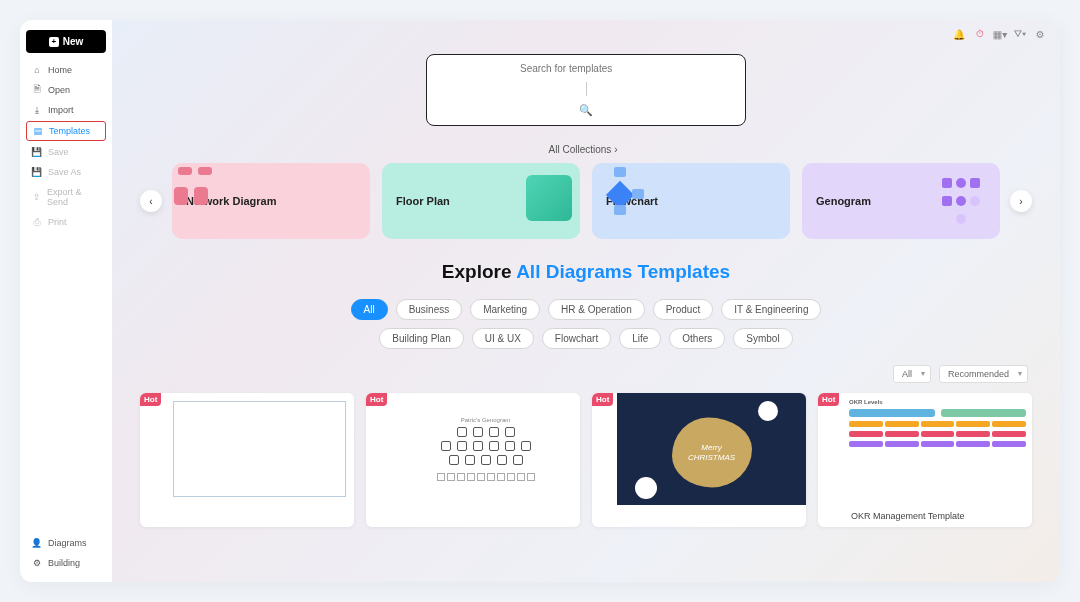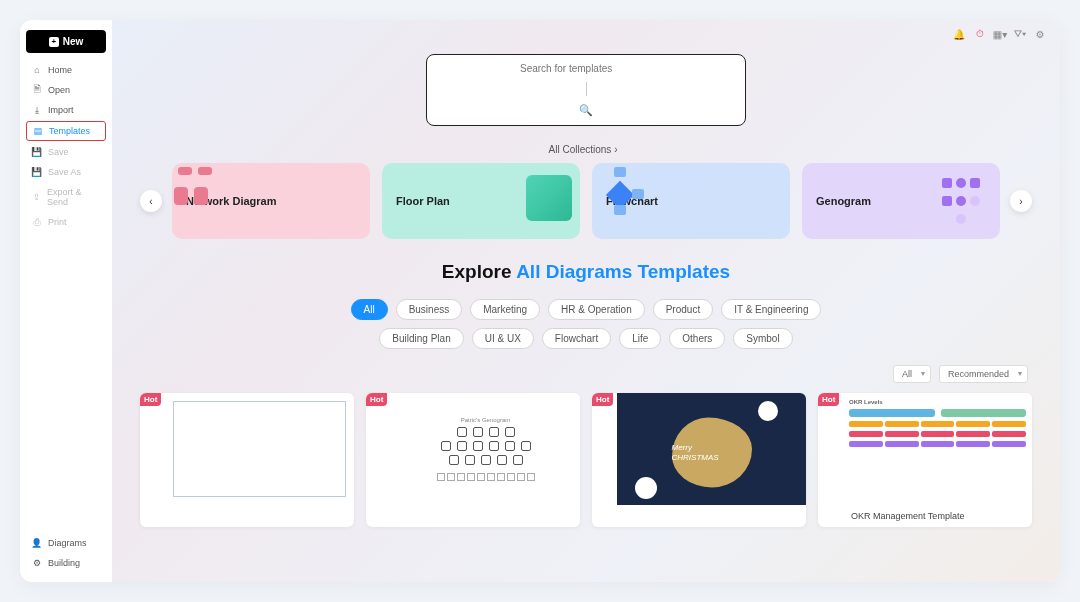--- a/index.html
+++ b/index.html
@@ -58,21 +58,21 @@
 
 .thumb-floorplan { background:#fff; position:relative; }
 .thumb-floorplan::before { content:''; position:absolute; inset:8px; border:1px solid #bcd; }
 .thumb-genogram { background:#fff; padding:8px; display:flex; flex-direction:column; align-items:center; justify-content:center; gap:4px; }
 .thumb-genogram .ttl { font-size:6px; color:#888; }
 .thumb-genogram .row { display:flex; gap:6px; }
 .thumb-genogram .n { width:10px; height:10px; border:1px solid #555; border-radius:2px; }
 .thumb-genogram .toolbar { display:flex; gap:2px; margin-top:4px; }
 .thumb-genogram .tool { width:8px; height:8px; border:0.5px solid #aaa; }
 .thumb-xmas { background:#1a2847; position:relative; }
-.thumb-xmas .blob { position:absolute; width:80px; height:70px; background:#c9a961; border-radius:45% 55% 50% 50%/55% 45% 55% 45%; left:50%; top:50%; transform:translate(-50%,-45%); display:flex; flex-direction:column; align-items:flex-start; justify-content:center; }
+.thumb-xmas .blob { position:absolute; width:80px; height:70px; background:#c9a961; border-radius:45% 55% 50% 50%/55% 45% 55% 45%; left:50%; top:50%; transform:translate(-50%,-45%); display:flex; flex-direction:column; align-items:center; justify-content:center; }
 .thumb-xmas .txt { font-size:8px; color:#fff; font-style:italic; line-height:1.2; text-align:center; }
 .thumb-xmas .snowman { position:absolute; bottom:6px; left:18px; width:22px; height:22px; background:#fff; border-radius:50%; }
 .thumb-xmas .face { position:absolute; top:8px; right:28px; width:20px; height:20px; background:#fff; border-radius:50%; }
 .thumb-okr { background:#fff; padding:6px; display:flex; flex-direction:column; gap:4px; }
 .thumb-okr .hdr { display:flex; gap:6px; }
 .thumb-okr .bar { height:8px; border-radius:3px; flex:1; }
 .thumb-okr .b1{background:#5fb5e0}.thumb-okr .b2{background:#7dc9a5}
 .thumb-okr .row2 { display:flex; gap:2px; }
 .thumb-okr .cell { height:6px; flex:1; border-radius:2px; }
 .thumb-okr .o{background:#f5a623}.thumb-okr .r{background:#e94b6a}.thumb-okr .p{background:#a070f0}

